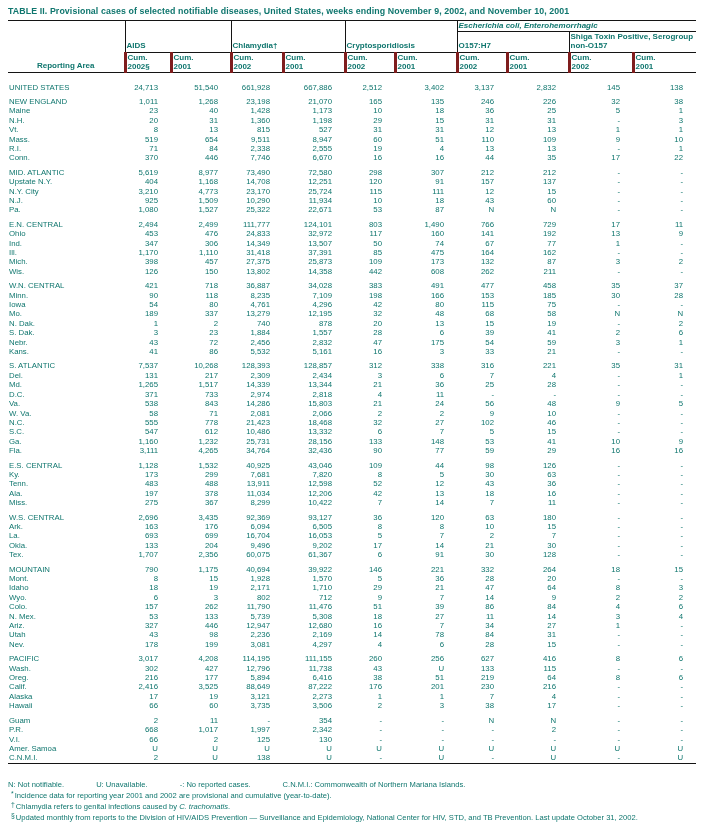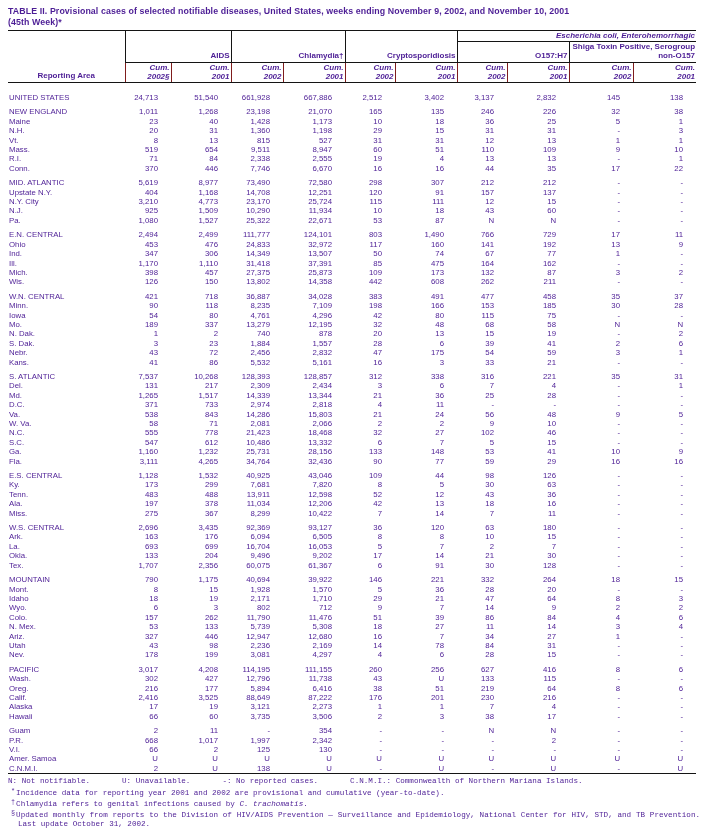--- a/index.html
+++ b/index.html
@@ -1,55 +1,54 @@
 <!DOCTYPE html>
 <html><head>
 <meta charset="utf-8">
 <style>
   html,body { margin:0; padding:0; background:#ffffff; }
   .page {
     position:relative; width:702px; height:829px; box-sizing:border-box;
-    padding:6px 2px 0 8px; background:#ffffff; color:#4c1d95;
+    padding:6px 2px 0 8px; background:#ffffff; color:#0f766e;
     font-family:"Liberation Sans", sans-serif; overflow:hidden;
   }
   .title { font-size:8.8px; font-weight:bold; line-height:10.5px; letter-spacing:0.1px; margin-bottom:3px; width:690px; }
   table { border-collapse:collapse; table-layout:fixed; width:688px; border-bottom:1px solid #141414; }
   col.c-area { width:117px; }
   col.c1 { width:46px; } col.c2 { width:60px; }
   col.c3 { width:52px; } col.c4 { width:62px; }
   col.c5 { width:50px; } col.c6 { width:62px; }
   col.c7 { width:50px; } col.c8 { width:62px; }
   col.c9 { width:64px; } col.c10 { width:63px; }
-  thead th { font-weight:bold; font-size:8px; line-height:9px; padding:0 1px 2px 1px; vertical-align:bottom; text-align:right; }
+  thead th { font-weight:bold; font-size:8px; line-height:9px; padding:0 1px 2px 1px; vertical-align:bottom; text-align:left; }
   th.areahead { text-align:center; vertical-align:bottom; padding-left:1px; border-top:1px solid #141414; border-bottom:1.5px solid #141414; }
   th.grp { border-left:1px solid #141414; border-bottom:1px solid #141414; }
   th.top { border-top:1px solid #141414; }
   th.ecoli { font-style:italic; border-left:1px solid #141414; border-bottom:1px solid #141414; border-top:1px solid #141414; padding-bottom:1px; }
-  #cum-row th.cum { border-left:1px solid #7f1d1d; border-bottom:1.5px solid #141414; padding-bottom:1px;font-style:italic; }
+  #cum-row th.cum { border-left:3px solid #7f1d1d; border-bottom:1.5px solid #141414; padding-bottom:1px; }
   tbody td { font-size:7.8px; line-height:9.4px; padding:0; white-space:nowrap; overflow:hidden; }
   td.area { text-align:left; padding-left:1px; }
   td.num { text-align:right; padding-right:13px; }
   tr.gap td { height:5px; line-height:5px; }
   tr.first-after-head td { padding-top:10px; }
-  .footnotes { margin-top:3px; font-size:7.6px; line-height:9px; width:692px;font-family:Liberation Mono, monospace; }
+  .footnotes { margin-top:16px; font-size:7.6px; line-height:9px; width:692px; }
   .legend { display:flex; margin-bottom:0.5px; }
   .legend span { margin-right:32px; }
   .note { padding-left:10px; text-indent:-7px; }
   .note.justify { text-align:justify; }
   .fn-marker { font-size:6.8px; vertical-align:2px; padding-right:1px; }
   .sp-i { font-style:italic; }
 </style>
 </head>
 <body>
 
 <div class="page">
 
   <div class="title">
     <div>TABLE II. Provisional cases of selected notifiable diseases, United States, weeks ending November 9, 2002, and November 10, 2001</div>
-    <div>(45th Week)*</div>
   </div>
 
   <table>
     <colgroup>
       <col class="c-area">
         <col class="c1">
         <col class="c2">
         <col class="c3">
         <col class="c4">
       <col class="c5">

